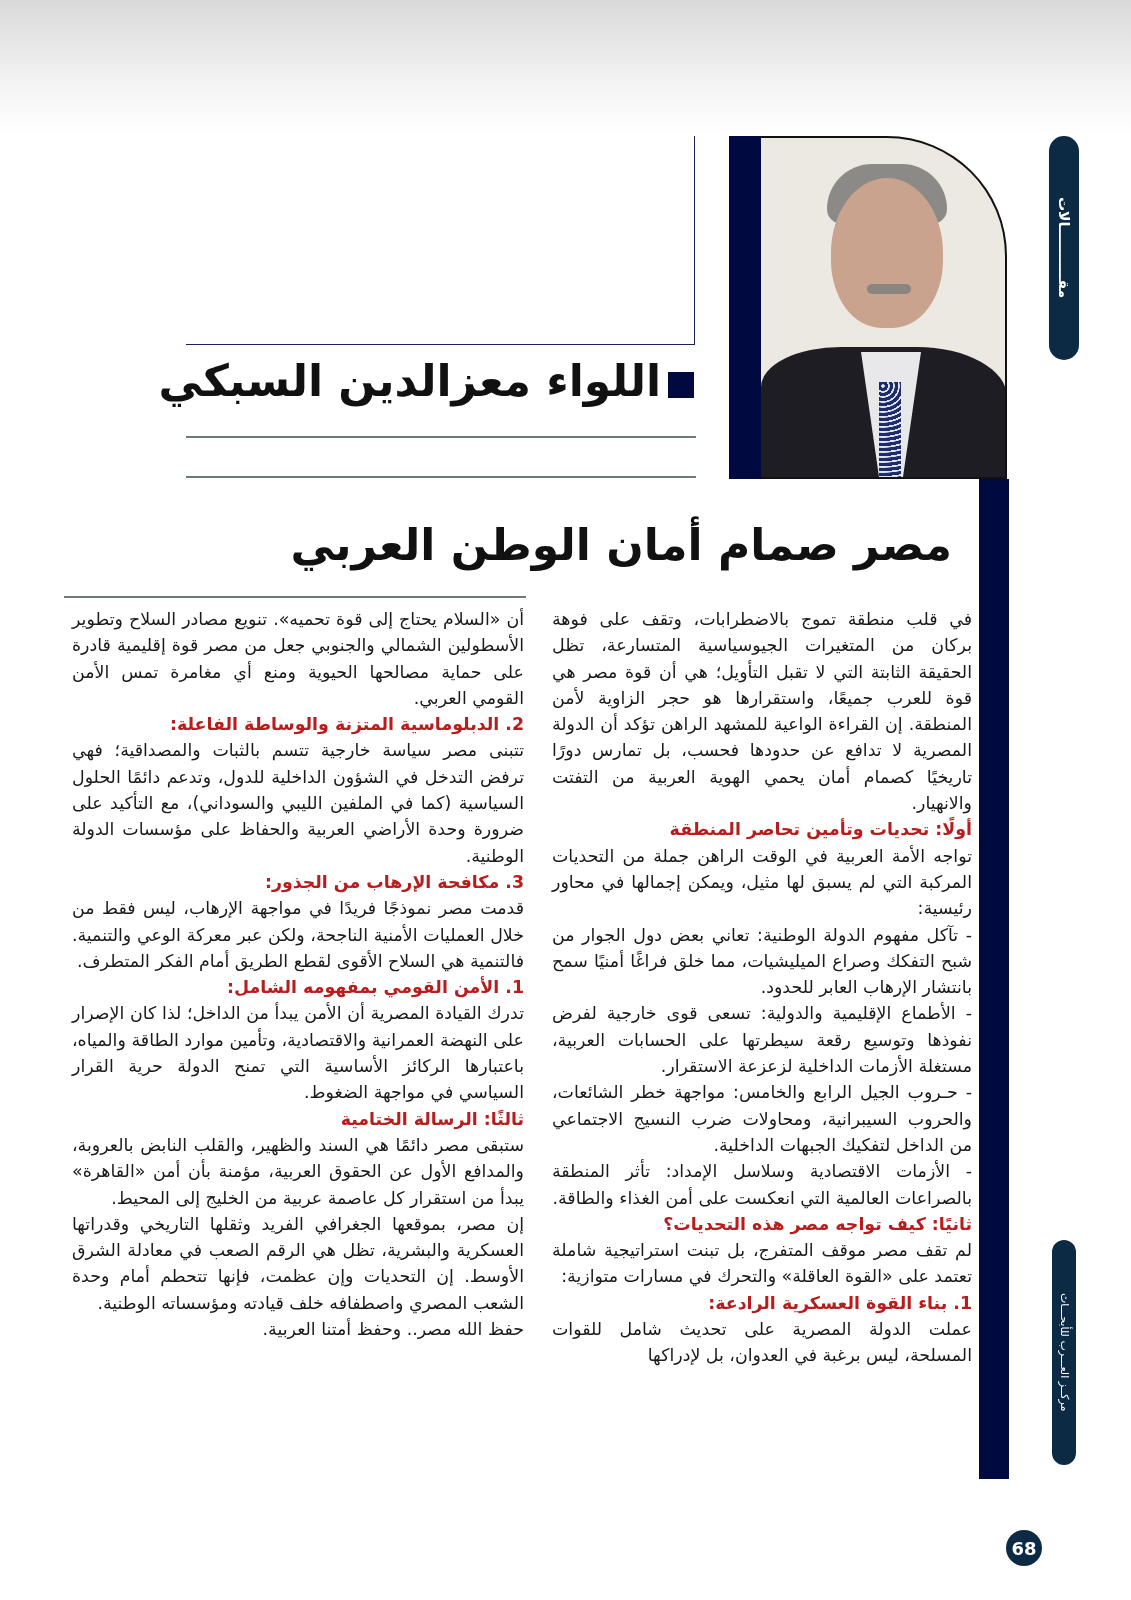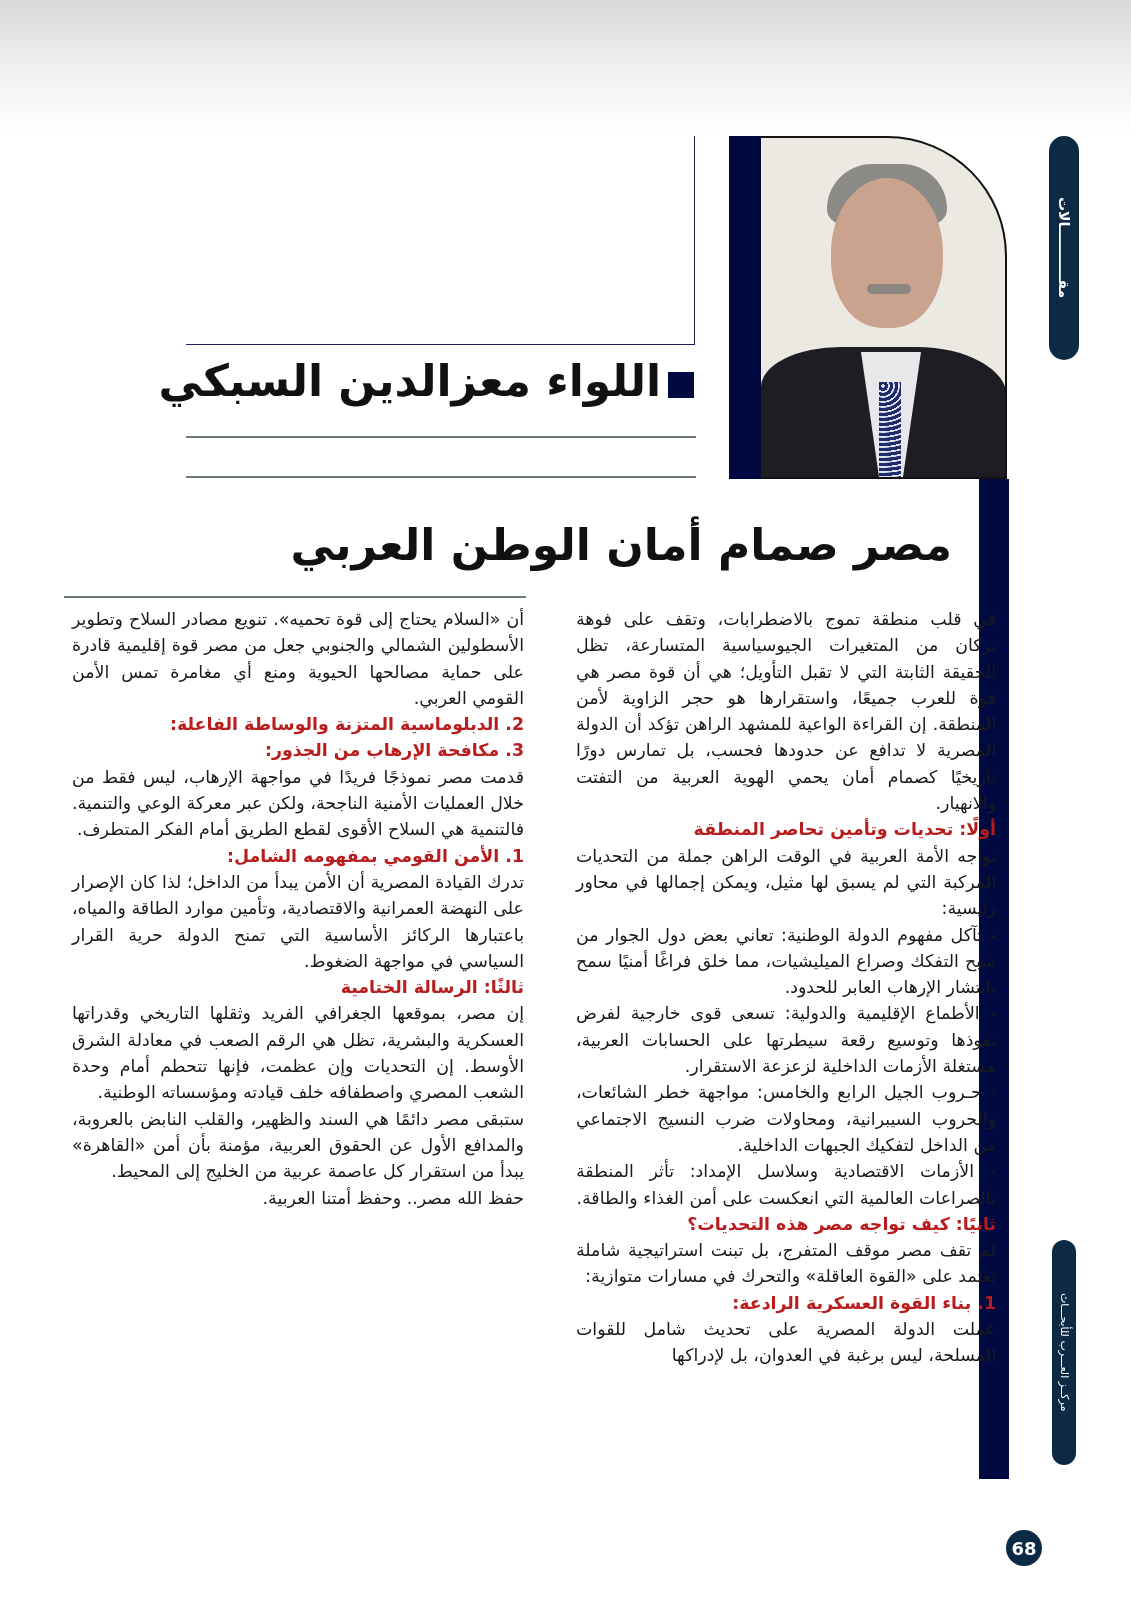--- a/index.html
+++ b/index.html
@@ -87,21 +87,21 @@
   }
   .title-rule { position:absolute; left:64px; top:596px; width:462px; height:2px; background:#6d7b74; }
 
   
   .col {
     position:absolute; top:606px; font-size:17.4px; line-height:26.3px;
     text-align:justify; text-align-last:right; color:#1a1a1a;
   }
   .col p { margin:0; }
   .col .h { font-weight:bold; color:#b91c1c; }
-  .col-right { left:552px; width:420px;margin-left:24px; }
+  .col-right { left:552px; width:420px; }
   .col-left  { left:72px; width:452px; }
 
   
   .page-num {
     position:absolute; left:1006px; top:1530px; width:36px; height:36px;
     border-radius:50%; background:#0d2a45; color:#fff; font-weight:bold;
     font-size:18px; display:flex; align-items:center; justify-content:center;
   }
 </style>
 </head>
@@ -154,27 +154,28 @@
     <p>- حـروب الجيل الرابع والخامس: مواجهة خطر الشائعات، والحروب السيبرانية، ومحاولات ضرب النسيج الاجتماعي من الداخل لتفكيك الجبهات الداخلية.</p>
     <p>- الأزمات الاقتصادية وسلاسل الإمداد: تأثر المنطقة بالصراعات العالمية التي انعكست على أمن الغذاء والطاقة.</p>
     <p class="h">ثانيًا: كيف تواجه مصر هذه التحديات؟</p>
     <p>لم تقف مصر موقف المتفرج، بل تبنت استراتيجية شاملة تعتمد على «القوة العاقلة» والتحرك في مسارات متوازية:</p>
     <p class="h">1. بناء القوة العسكرية الرادعة:</p>
     <p>عملت الدولة المصرية على تحديث شامل للقوات المسلحة، ليس برغبة في العدوان، بل لإدراكها</p>
   </div>
 <div class="col col-left" id="col-left">
     <p>أن «السلام يحتاج إلى قوة تحميه». تنويع مصادر السلاح وتطوير الأسطولين الشمالي والجنوبي جعل من مصر قوة إقليمية قادرة على حماية مصالحها الحيوية ومنع أي مغامرة تمس الأمن القومي العربي.</p>
     <p class="h">2. الدبلوماسية المتزنة والوساطة الفاعلة:</p>
+    <p>تتبنى مصر سياسة خارجية تتسم بالثبات والمصداقية؛ فهي ترفض التدخل في الشؤون الداخلية للدول، وتدعم دائمًا الحلول السياسية (كما في الملفين الليبي والسوداني)، مع التأكيد على ضرورة وحدة الأراضي العربية والحفاظ على مؤسسات الدولة الوطنية.</p>
     <p class="h">3. مكافحة الإرهاب من الجذور:</p>
     <p>قدمت مصر نموذجًا فريدًا في مواجهة الإرهاب، ليس فقط من خلال العمليات الأمنية الناجحة، ولكن عبر معركة الوعي والتنمية. فالتنمية هي السلاح الأقوى لقطع الطريق أمام الفكر المتطرف.</p>
     <p class="h">1. الأمن القومي بمفهومه الشامل:</p>
     <p>تدرك القيادة المصرية أن الأمن يبدأ من الداخل؛ لذا كان الإصرار على النهضة العمرانية والاقتصادية، وتأمين موارد الطاقة والمياه، باعتبارها الركائز الأساسية التي تمنح الدولة حرية القرار السياسي في مواجهة الضغوط.</p>
     <p class="h">ثالثًا: الرسالة الختامية</p>
+    <p>ستبقى مصر دائمًا هي السند والظهير، والقلب النابض بالعروبة، والمدافع الأول عن الحقوق العربية، مؤمنة بأن أمن «القاهرة» يبدأ من استقرار كل عاصمة عربية من الخليج إلى المحيط.</p>
     <p>إن مصر، بموقعها الجغرافي الفريد وثقلها التاريخي وقدراتها العسكرية والبشرية، تظل هي الرقم الصعب في معادلة الشرق الأوسط. إن التحديات وإن عظمت، فإنها تتحطم أمام وحدة الشعب المصري واصطفافه خلف قيادته ومؤسساته الوطنية.</p>
-    <p>ستبقى مصر دائمًا هي السند والظهير، والقلب النابض بالعروبة، والمدافع الأول عن الحقوق العربية، مؤمنة بأن أمن «القاهرة» يبدأ من استقرار كل عاصمة عربية من الخليج إلى المحيط.</p>
     <p>حفظ الله مصر.. وحفظ أمتنا العربية.</p>
   </div>
 
 <div class="deco">
   
   
   
   
   
 </div>

